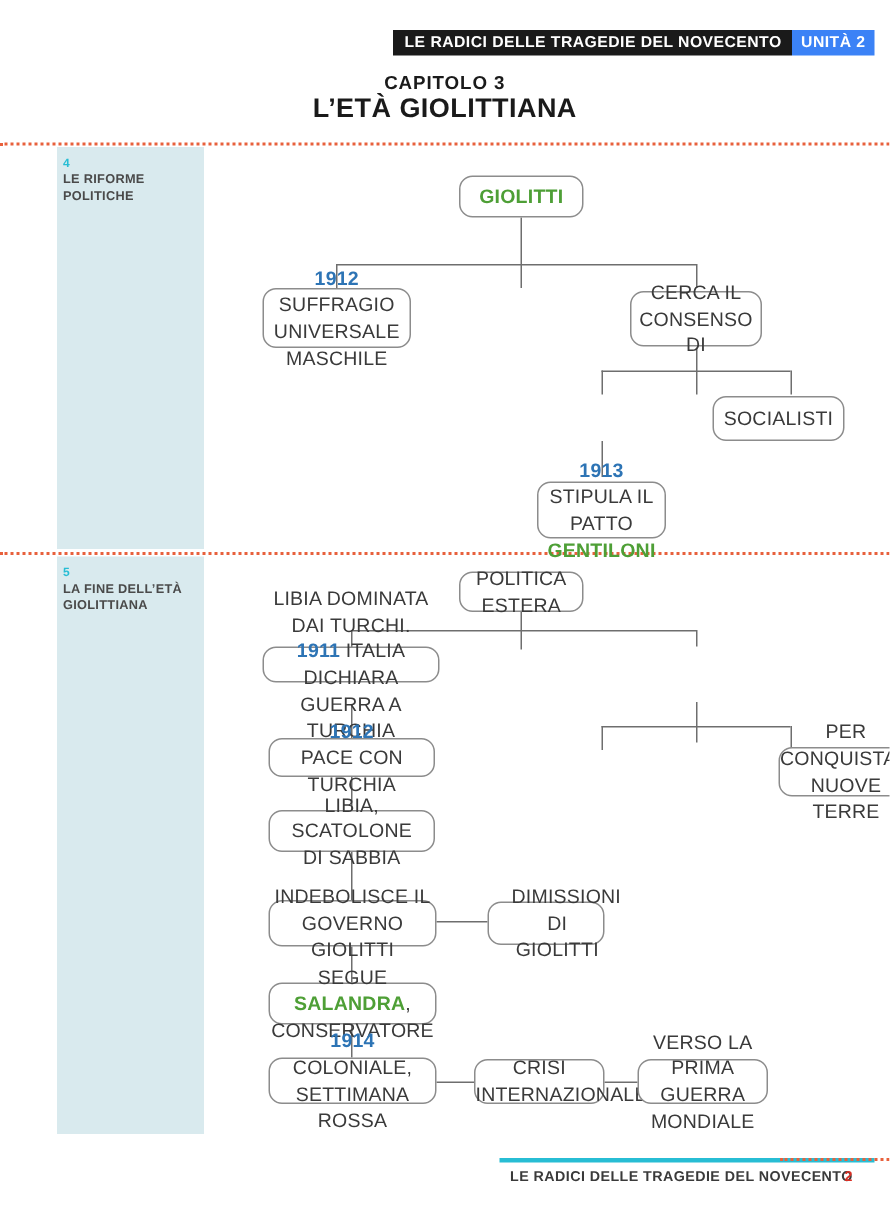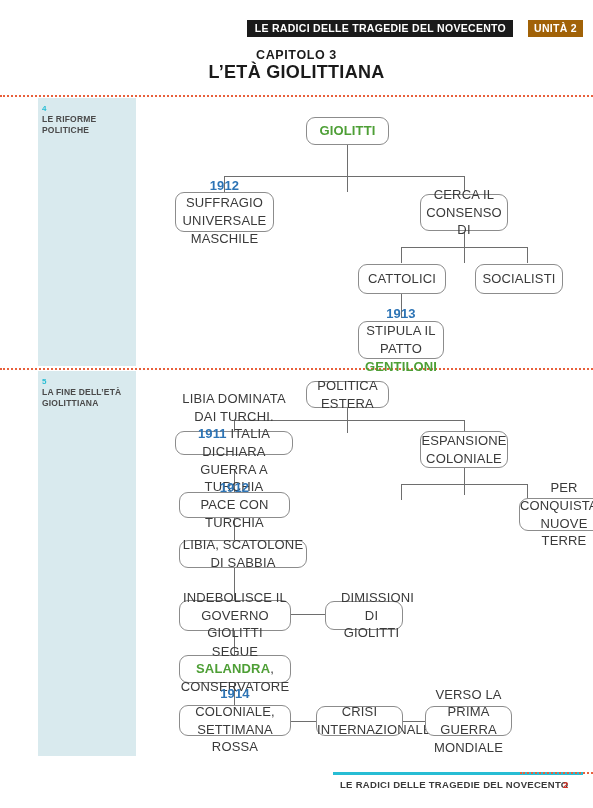--- a/index.html
+++ b/index.html
@@ -30,30 +30,29 @@
     color: #ffffff;
     font-size: 10.5px;
     font-weight: bold;
     letter-spacing: 0.3px;
     padding: 0 7px 0 8px;
     display: flex;
     align-items: center;
     line-height: 1;
   }
   .header-unit {
-    background: #a16207;
+    background: #3b82f6;
     color: #ffffff;
     font-size: 10.5px;
     font-weight: bold;
     letter-spacing: 0.3px;
     padding: 0 6px;
     display: flex;
     align-items: center;
     line-height: 1;
-    margin-left: 15px;
   }
 
   .chapter-label {
     position: absolute;
     top: 48px;
     left: 0;
     width: 593px;
     text-align: center;
     font-size: 12.5px;
     font-weight: bold;
@@ -235,23 +234,20 @@
   <div class="node" style="left:175px; top:192px; width:99px; height:40px;">
     <span class="txt"><span class="yr">1912</span><br><span>SUFFRAGIO UNIVERSALE
 MASCHILE</span></span>
   </div>
 
   <div class="node" style="left:420px; top:194px; width:88px; height:37px;">
     <span class="txt">CERCA  IL
 CONSENSO DI</span>
   </div>
 
-  <div class="node" style="left:358px; top:264px; width:88px; height:30px;">
-    <span class="txt">CATTOLICI</span>
-  </div>
 
   <div class="node" style="left:475px; top:264px; width:88px; height:30px;">
     <span class="txt">SOCIALISTI</span>
   </div>
 
   <div class="node" style="left:358px; top:321px; width:86px; height:38px;">
     <span class="txt"><span class="yr">1913</span><br><span>STIPULA IL PATTO</span><br><span class="grn">GENTILONI</span></span>
   </div>
 
   <div class="line v" style="left:347px; top:408px; height:25px;"></div>
@@ -276,36 +272,32 @@
   <div class="node" style="left:306px; top:381px; width:83px; height:27px;">
     <span class="txt">POLITICA
 ESTERA</span>
   </div>
 
   <div class="node" style="left:175px; top:431px; width:118px; height:24px;">
     <span class="txt"><span>LIBIA DOMINATA DAI TURCHI.</span><br><span class="yr">1911</span><span> ITALIA DICHIARA
 GUERRA A TURCHIA</span></span>
   </div>
 
-  <div class="node" style="left:420px; top:431px; width:88px; height:37px;">
-    <span class="txt">ESPANSIONE
-COLONIALE</span>
-  </div>
 
 
   <div class="node" style="left:473px; top:498px; width:90px; height:33px;margin-left:46px;">
     <span class="txt">PER CONQUISTARE
 NUOVE TERRE</span>
   </div>
 
   <div class="node" style="left:179px; top:492px; width:111px; height:26px;">
     <span class="txt"><span class="yr">1912</span><br><span>PACE CON TURCHIA</span></span>
   </div>
 
-  <div class="node" style="left:179px; top:540px; width:128px; height:28px;">
+  <div class="node" style="left:179px; top:540px; width:111px; height:28px;">
     <span class="txt">LIBIA, SCATOLONE
 DI SABBIA</span>
   </div>
 
   <div class="node" style="left:179px; top:600px; width:112px; height:31px;">
     <span class="txt">INDEBOLISCE IL
 GOVERNO GIOLITTI</span>
   </div>
 
   <div class="node" style="left:325px; top:601px; width:78px; height:29px;padding-left:15px;">

